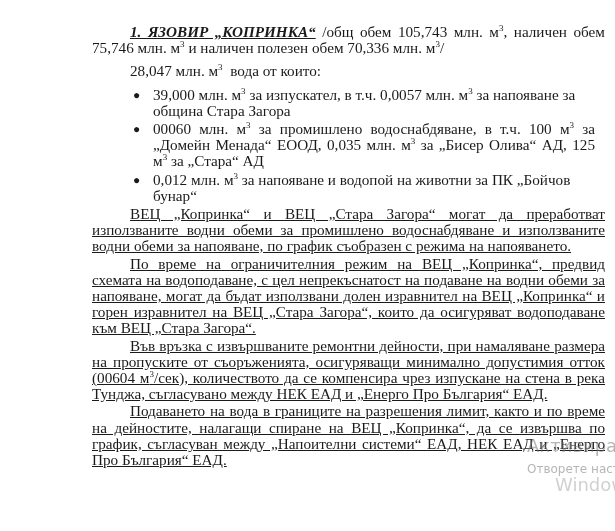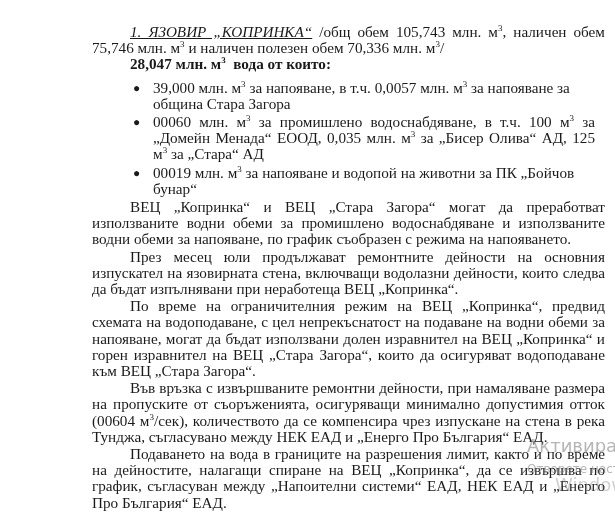--- a/index.html
+++ b/index.html
@@ -5,61 +5,60 @@
   html, body { margin: 0; padding: 0; }
   body {
     width: 615px; height: 531px; overflow: hidden; background: #ffffff;
     font-family: "Liberation Serif", "DejaVu Serif", serif;
     color: #1a1a1a; font-size: 15.2px; line-height: 16.2px; position: relative;
   }
   .page { position: absolute; left: 92px; top: 24px; width: 513px; }
   p { margin: 0; text-align: justify; }
   .indent { text-indent: 38px; }
   .title-line { text-indent: 38px; }
-  .title { font-weight: normal; font-style: italic; text-decoration: underline; }
+  .title { font-weight: bold; font-style: italic; text-decoration: underline; }
   sup { font-size: 9px; line-height: 0; vertical-align: 6px; }
-  .heading { padding-left: 38px; font-weight: bold; }
+  .heading { margin-top: 7px; padding-left: 38px; font-weight: normal; }
   ul { list-style: none; margin: 7px 0 0 0; padding: 0 0 0 61px; }
   li { position: relative; text-align: left; margin-bottom: 2px; padding-right: 10px; }
   li .bullet { position: absolute; left: -20px; top: 0; font-size: 12px; }
-  .para { margin-top: 1px; }
+  .para { margin-top: 1px; text-decoration: underline; }
   .watermark {
     position: absolute; font-family: "DejaVu Sans", "Liberation Sans", sans-serif;
     color: rgba(120,120,120,0.55); white-space: nowrap;
   }
   .wm1 { left: 527px; top: 438px; font-size: 18px; }
   .wm2 { left: 527px; top: 461px; font-size: 12px; }
   .wm3 { left: 555px; top: 477px; font-size: 18px; color: rgba(120,120,120,0.35); }
 </style>
 </head>
 <body>
 
 <div class="page">
 
   <p class="title-line"><span class="title">1. ЯЗОВИР „КОПРИНКА“</span><span> /общ обем 105,743 млн. м</span><sup>3</sup><span>, наличен обем 75,746 млн. м</span><sup>3</sup><span> и наличен полезен обем 70,336 млн. м</span><sup>3</sup><span>/</span></p>
 
   <p class="heading"><span>28,047 млн. м</span><sup>3</sup><span style="white-space:pre">  вода от които:</span></p>
 
   <ul>
     <li>
       <span class="bullet">●</span>
-      <span>39,000 млн. м</span><sup>3</sup><span> за напояване, в т.ч. 0,0057 млн. м</span><sup>3</sup><span> за напояване за община Стара Загора</span>
+      <span>39,000 млн. м</span><sup>3</sup><span> за изпускател, в т.ч. 0,0057 млн. м</span><sup>3</sup><span> за напояване за община Стара Загора</span>
     </li>
     <li style="text-align:justify">
       <span class="bullet">●</span>
       <span>00060 млн. м</span><sup>3</sup><span> за промишлено водоснабдяване, в т.ч. 100 м</span><sup>3</sup><span> за „Домейн Менада“ ЕООД, 0,035 млн. м</span><sup>3</sup><span> за „Бисер Олива“ АД, 125 м</span><sup>3</sup><span> за „Стара“ АД</span>
     </li>
     <li>
       <span class="bullet">●</span>
-      <span>00019 млн. м</span><sup>3</sup><span> за напояване и водопой на животни за ПК „Бойчов бунар“</span>
+      <span>0,012 млн. м</span><sup>3</sup><span> за напояване и водопой на животни за ПК „Бойчов бунар“</span>
     </li>
   </ul>
 
   <p class="indent para">ВЕЦ „Копринка“ и ВЕЦ „Стара Загора“ могат да преработват използваните водни обеми за промишлено водоснабдяване и използваните водни обеми за напояване, по график съобразен с режима на напояването.</p>
-  <p class="indent para">През месец юли продължават ремонтните дейности на основния изпускател на язовирната стена, включващи водолазни дейности, които следва да бъдат изпълнявани при неработеща ВЕЦ „Копринка“.</p>
   <p class="indent para">По време на ограничителния режим на ВЕЦ „Копринка“, предвид схемата на водоподаване, с цел непрекъснатост на подаване на водни обеми за напояване, могат да бъдат използвани долен изравнител на ВЕЦ „Копринка“ и горен изравнител на ВЕЦ „Стара Загора“, които да осигуряват водоподаване към ВЕЦ „Стара Загора“.</p>
 
   <p class="indent para"><span>Във връзка с извършваните ремонтни дейности, при намаляване размера на пропуските от съоръженията, осигуряващи минимално допустимия отток (00604 м</span><sup>3</sup><span>/сек), количеството да се компенсира чрез изпускане на стена в река Тунджа, съгласувано между НЕК ЕАД и „Енерго Про България“ ЕАД.</span></p>
 
   <p class="indent para">Подаването на вода в границите на разрешения лимит, както и по време на дейностите, налагащи спиране на ВЕЦ „Копринка“, да се извършва по график, съгласуван между „Напоителни системи“ ЕАД, НЕК ЕАД и „Енерго Про България“ ЕАД.</p>
 </div>
 
 <div class="watermark wm1">Активирайт</div>
 <div class="watermark wm2">Отворете настр</div>
 <div class="watermark wm3">Windows</div>

